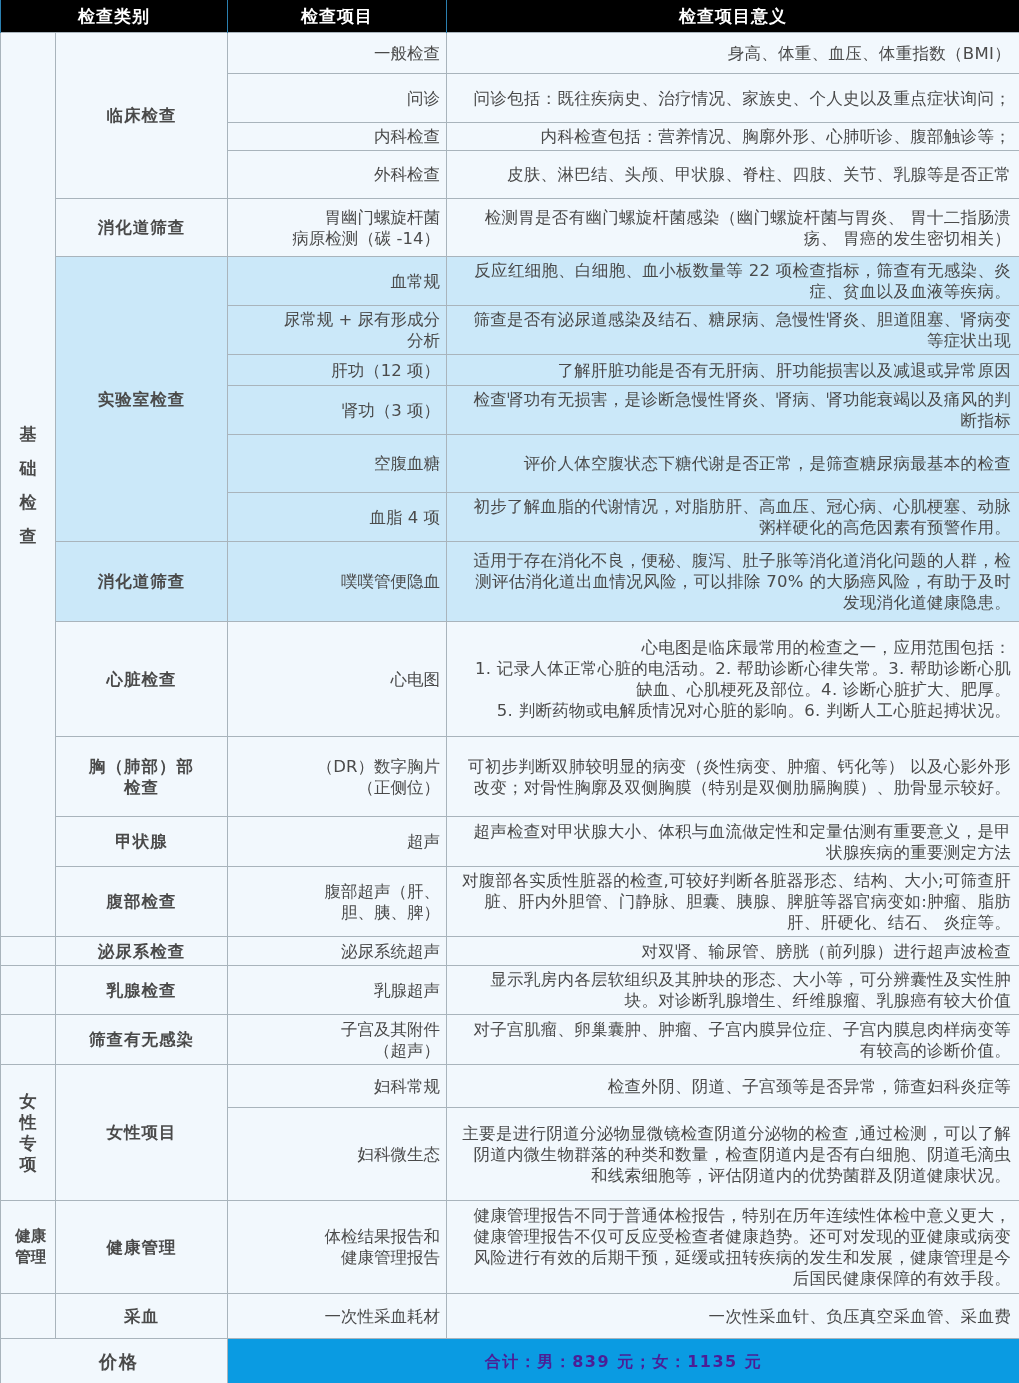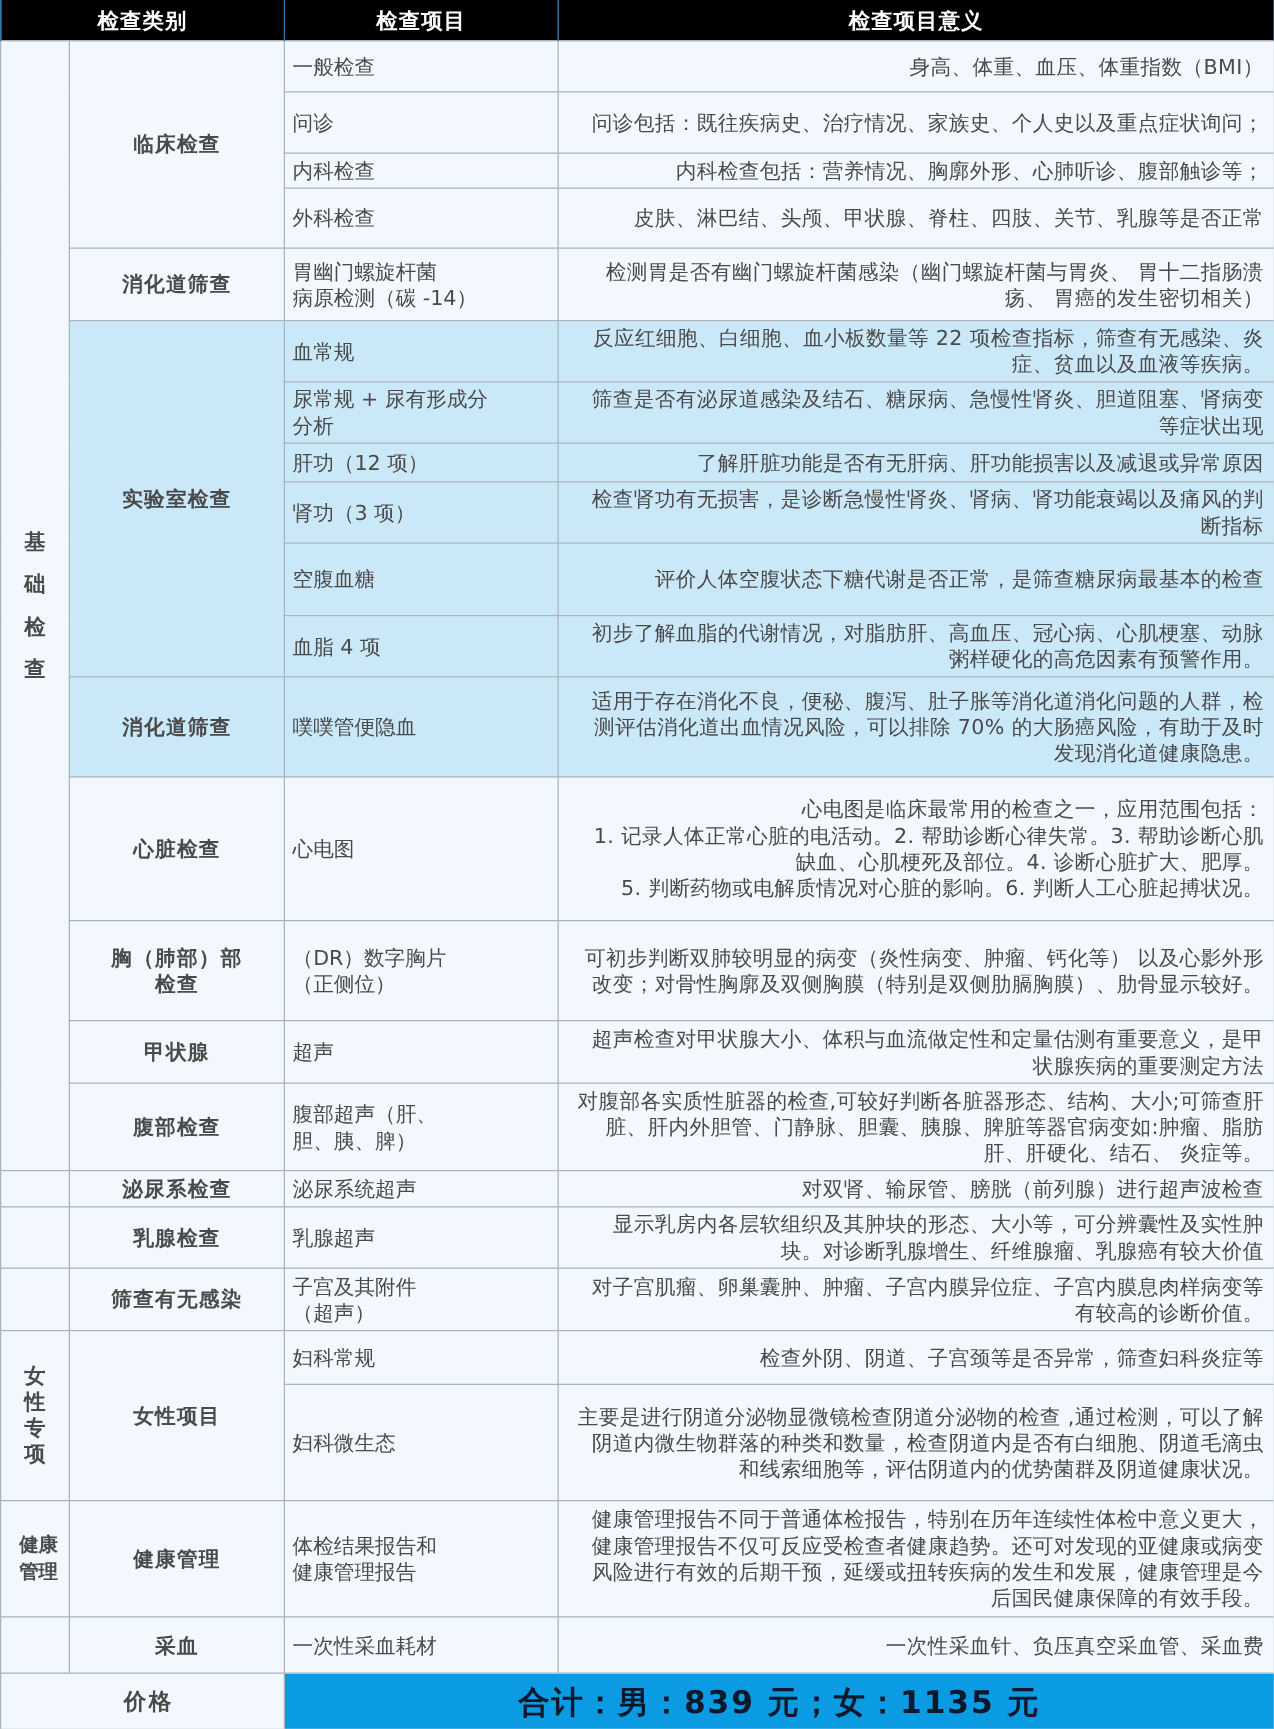--- a/index.html
+++ b/index.html
@@ -1,30 +1,30 @@
 <!DOCTYPE html>
 <html><head>
 <meta charset="utf-8">
 <style>
   html, body { margin: 0; padding: 0; background: #f2f8fd; }
   body { width: 1019px; height: 1383px; overflow: hidden; font-family: "DejaVu Sans", "Liberation Sans", sans-serif; color: #4a4a4a; }
   table { border-collapse: collapse; table-layout: fixed; width: 1019px; }
   col.c0 { width: 55px; } col.c1 { width: 172px; } col.c2 { width: 219px; } col.c3 { width: 573px; }
   th { background: #000000; color: #ffffff; font-weight: bold; font-size: 17px; height: 32px; padding: 0; text-align: center; border-left: 1px solid #2a7fb0; border-right: 1px solid #2a7fb0; letter-spacing: 1px; }
   td { border: 1px solid #a9b4bc; font-size: 16.5px; line-height: 21px; padding: 2px 6px; vertical-align: middle; background: #f2f8fd; }
-  td.center { text-align: left; }
+  td.center { text-align: right; }
   td.desc { text-align: right; padding-left: 12px; padding-right: 8px; letter-spacing: 0.3px; }
   td.cat { font-weight: bold; text-align: center; letter-spacing: 1px; }
   td.lab { background: #cbe8f9; }
   td.group { text-align: center; font-weight: bold; font-size: 17px; padding: 12px; margin-top: 18px; }
   .vert { display: inline-block; width: 1.2em; line-height: 34px; word-break: break-all; }
   .vert-tight { display: inline-block; width: 1.2em; line-height: 21px; word-break: break-all; }
   .vert2 { display: inline-block; width: 2.3em; line-height: 21px; word-break: break-all; font-size: 15.5px; }
   td.price-label { text-align: center; font-weight: bold; font-size: 18px; letter-spacing: 2px; padding-left: 16px; }
-  td.price-value { background: #0a9be2; color: #0f172a; text-align: center; font-size: 25px; font-weight: bold; letter-spacing: 1.5px; border-color: #0a9be2; }
+  td.price-value { background: #0a9be2; color: #4c1d95; text-align: center; font-size: 16px; font-weight: bold; letter-spacing: 1.5px; border-color: #0a9be2; }
   .multi { white-space: pre-line; }
 </style>
 </head>
 <body>
 
 <table>
   <colgroup>
       <col class="c0">
       <col class="c1">
       <col class="c2">

